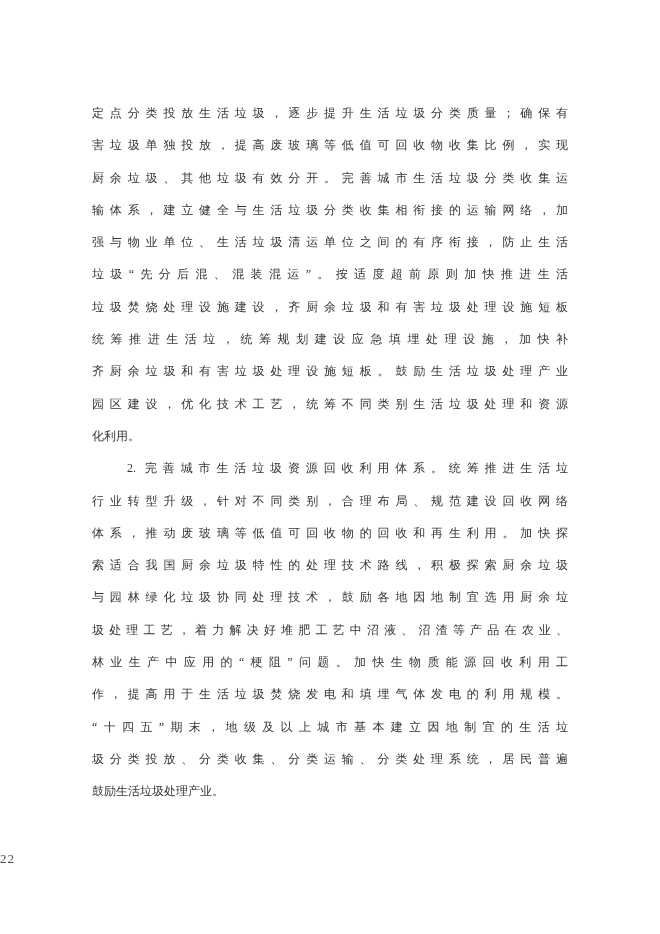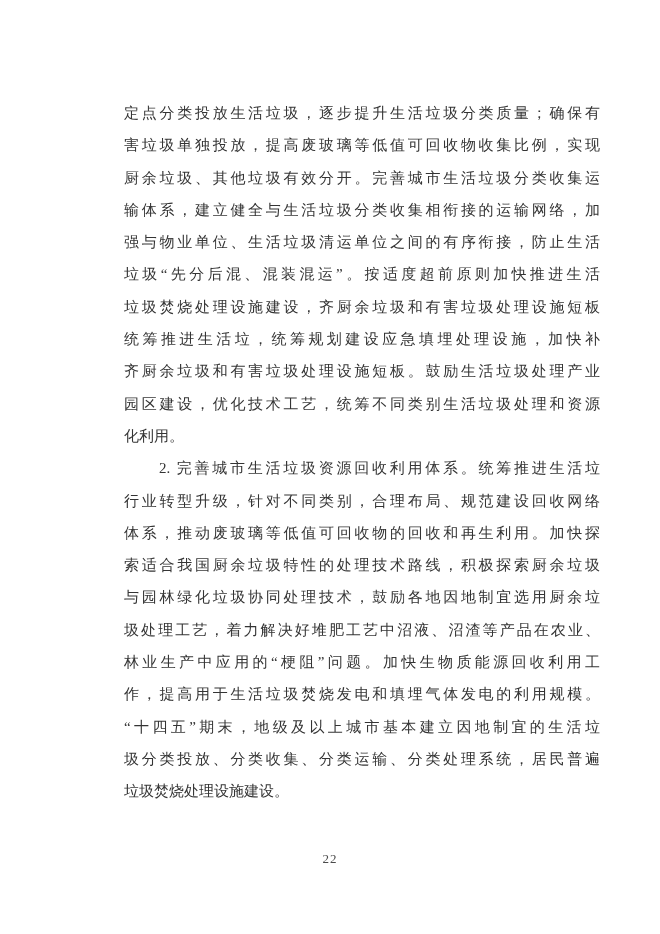--- a/index.html
+++ b/index.html
@@ -14,23 +14,22 @@
     background: #ffffff;
     overflow: hidden;
     font-family: "Liberation Serif", "DejaVu Serif", serif;
   }
   .text-block {
     position: absolute;
     left: 92px;
     top: 97px;
     width: 476px;
     color: #343434;
-    font-size: 15px;
+    font-size: 12px;
     line-height: 32.3px;
-    margin-left: 32px;
     -webkit-font-smoothing: antialiased;
   }
   .paragraph {
     margin: 0;
     padding: 0;
   }
   .line {
     height: 32.3px;
     white-space: nowrap;
     text-align: justify;
@@ -41,21 +40,21 @@
     text-align-last: left;
   }
   .line.indent {
     padding-left: 35px;
   }
   .page-number {
     position: absolute;
     top: 851px;
     left: 0;
     width: 660px;
-    text-align: center;
+    text-align: left;
     font-size: 13px;
     color: #4a4a4a;
     letter-spacing: 1px;
   }
 </style>
 </head>
 <body>
 
 <div class="page">
   <div class="text-block">
@@ -76,17 +75,17 @@
         <div class="line indent">2. 完善城市生活垃圾资源回收利用体系。统筹推进生活垃</div>
         <div class="line">行业转型升级，针对不同类别，合理布局、规范建设回收网络</div>
         <div class="line">体系，推动废玻璃等低值可回收物的回收和再生利用。加快探</div>
         <div class="line">索适合我国厨余垃圾特性的处理技术路线，积极探索厨余垃圾</div>
         <div class="line">与园林绿化垃圾协同处理技术，鼓励各地因地制宜选用厨余垃</div>
         <div class="line">圾处理工艺，着力解决好堆肥工艺中沼液、沼渣等产品在农业、</div>
         <div class="line">林业生产中应用的“梗阻”问题。加快生物质能源回收利用工</div>
         <div class="line">作，提高用于生活垃圾焚烧发电和填埋气体发电的利用规模。</div>
         <div class="line">“十四五”期末，地级及以上城市基本建立因地制宜的生活垃</div>
         <div class="line">圾分类投放、分类收集、分类运输、分类处理系统，居民普遍</div>
-        <div class="line end">垃圾焚烧处理设施建设。</div>
+        <div class="line end">鼓励生活垃圾处理产业。</div>
       </div>
     </div>
   <div class="page-number">22</div>
 </div>
 
 </body></html>

